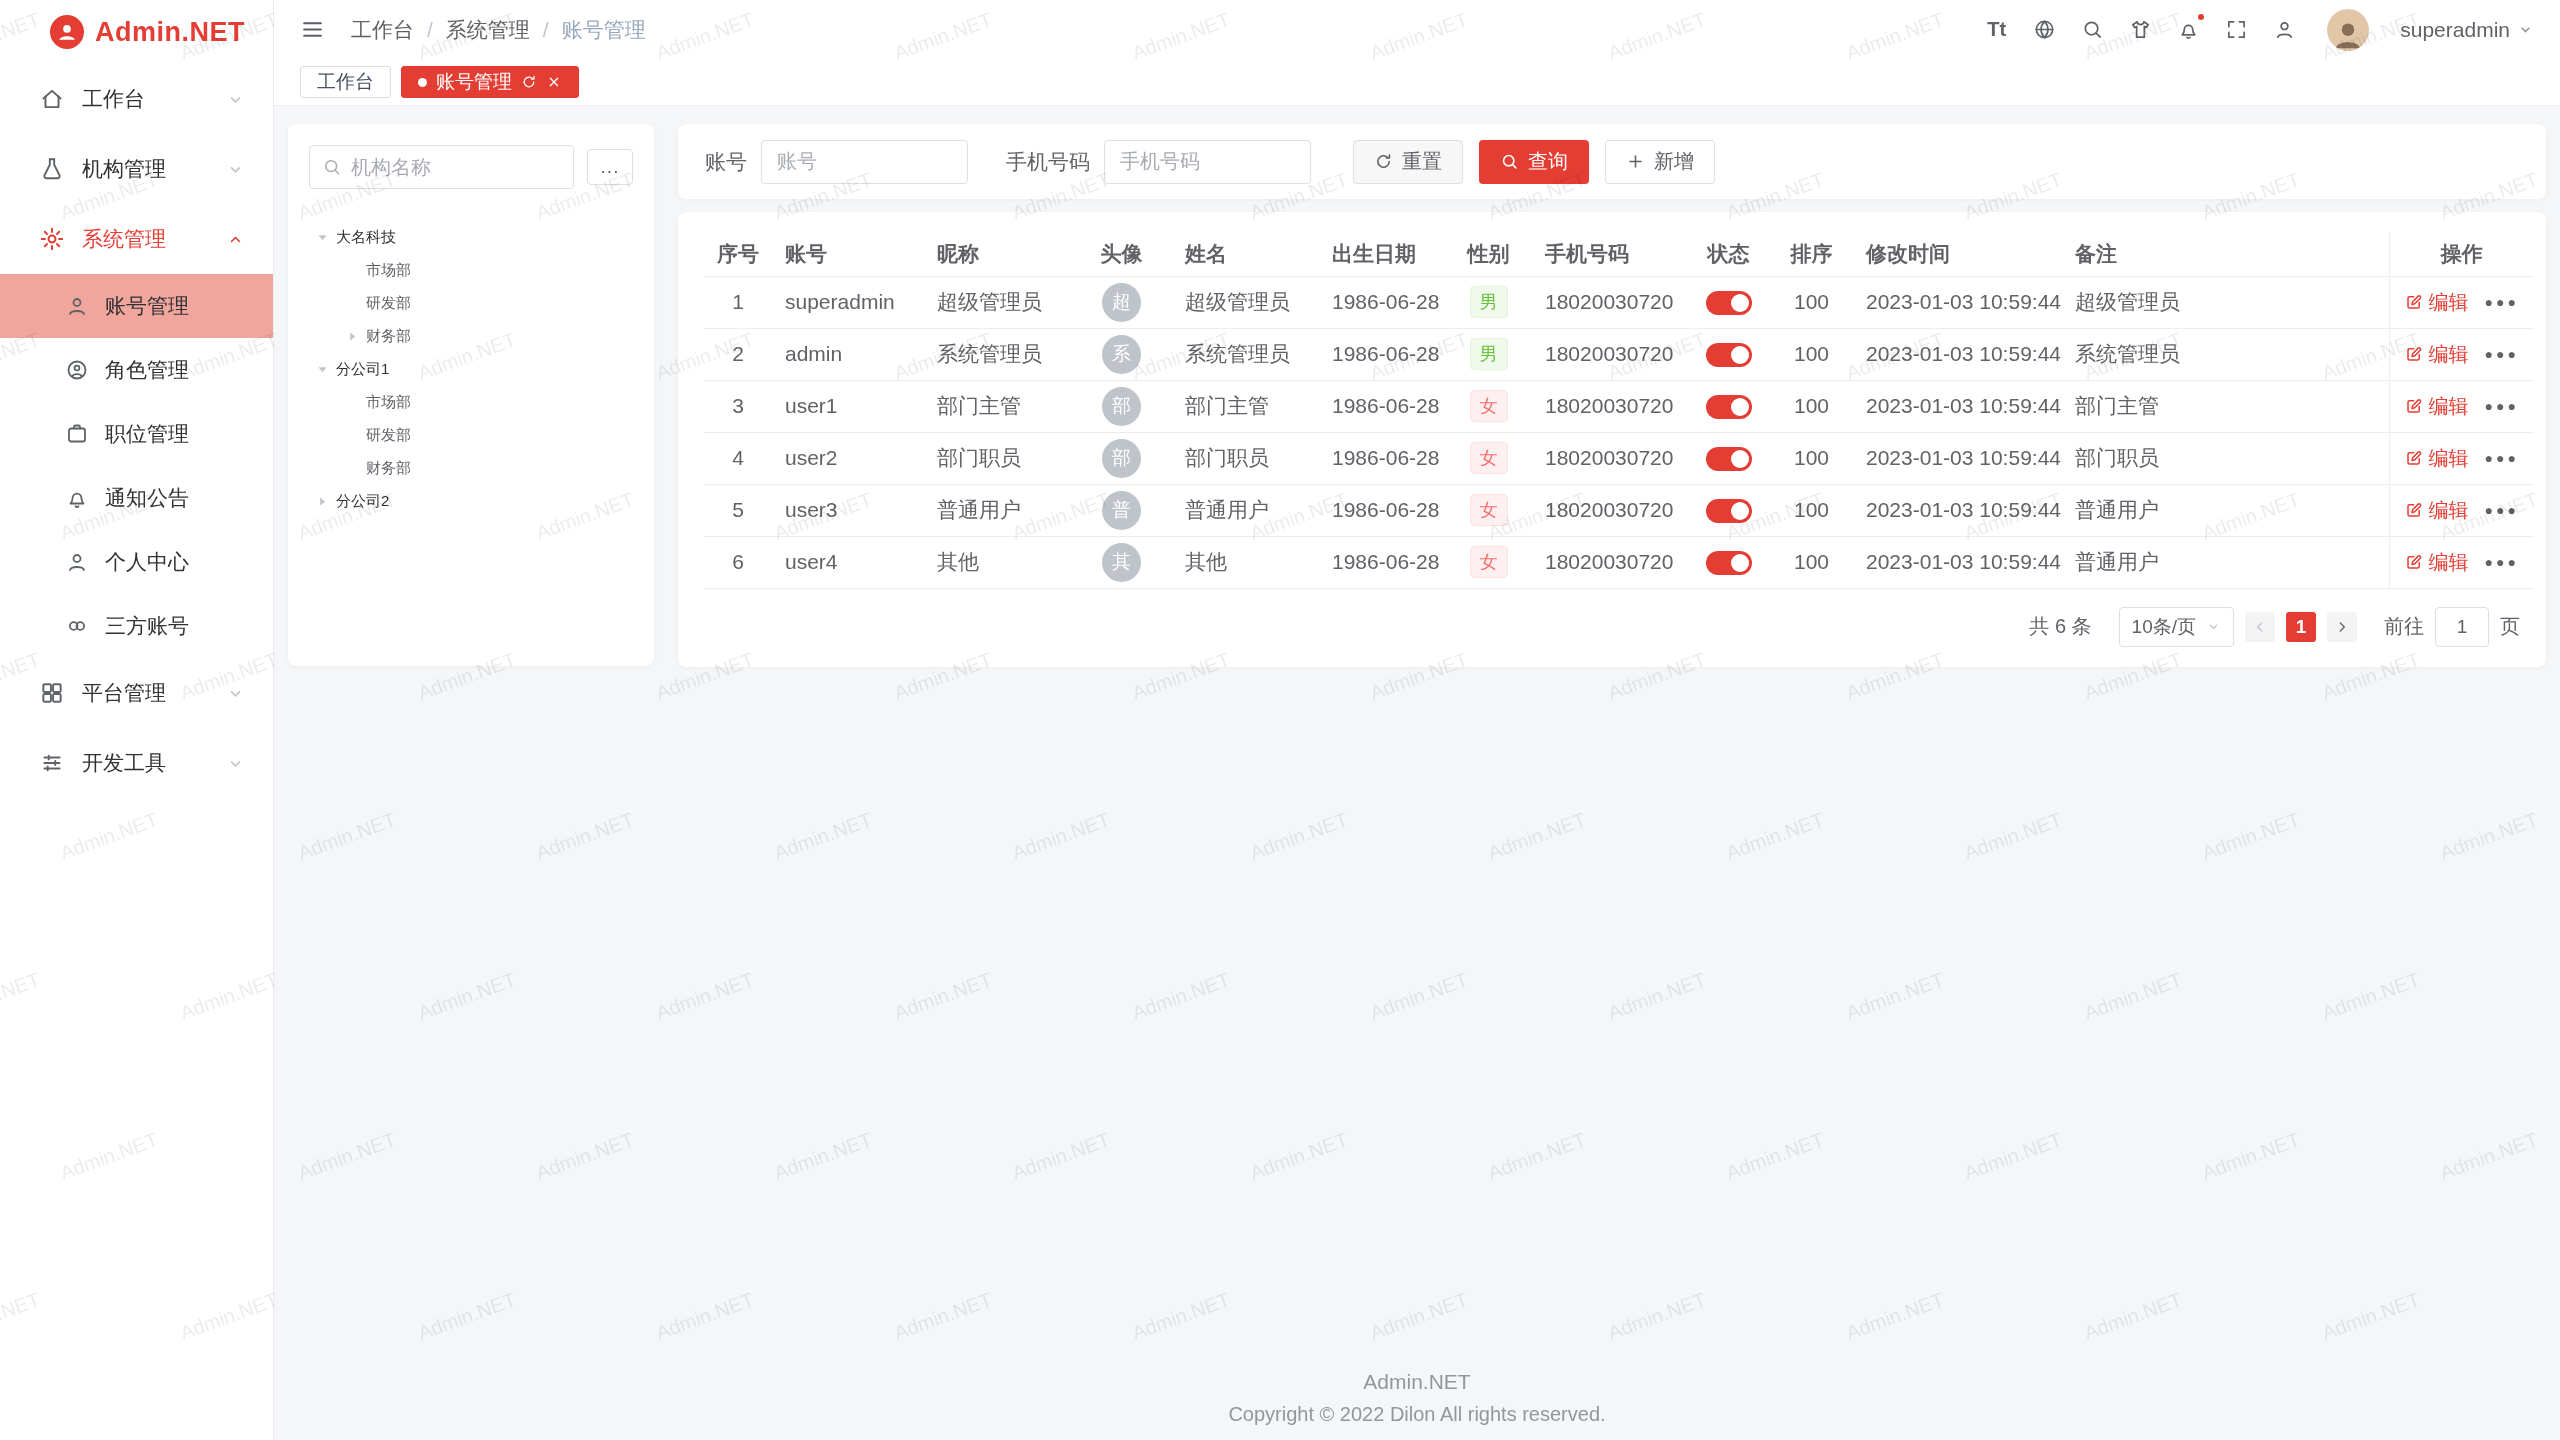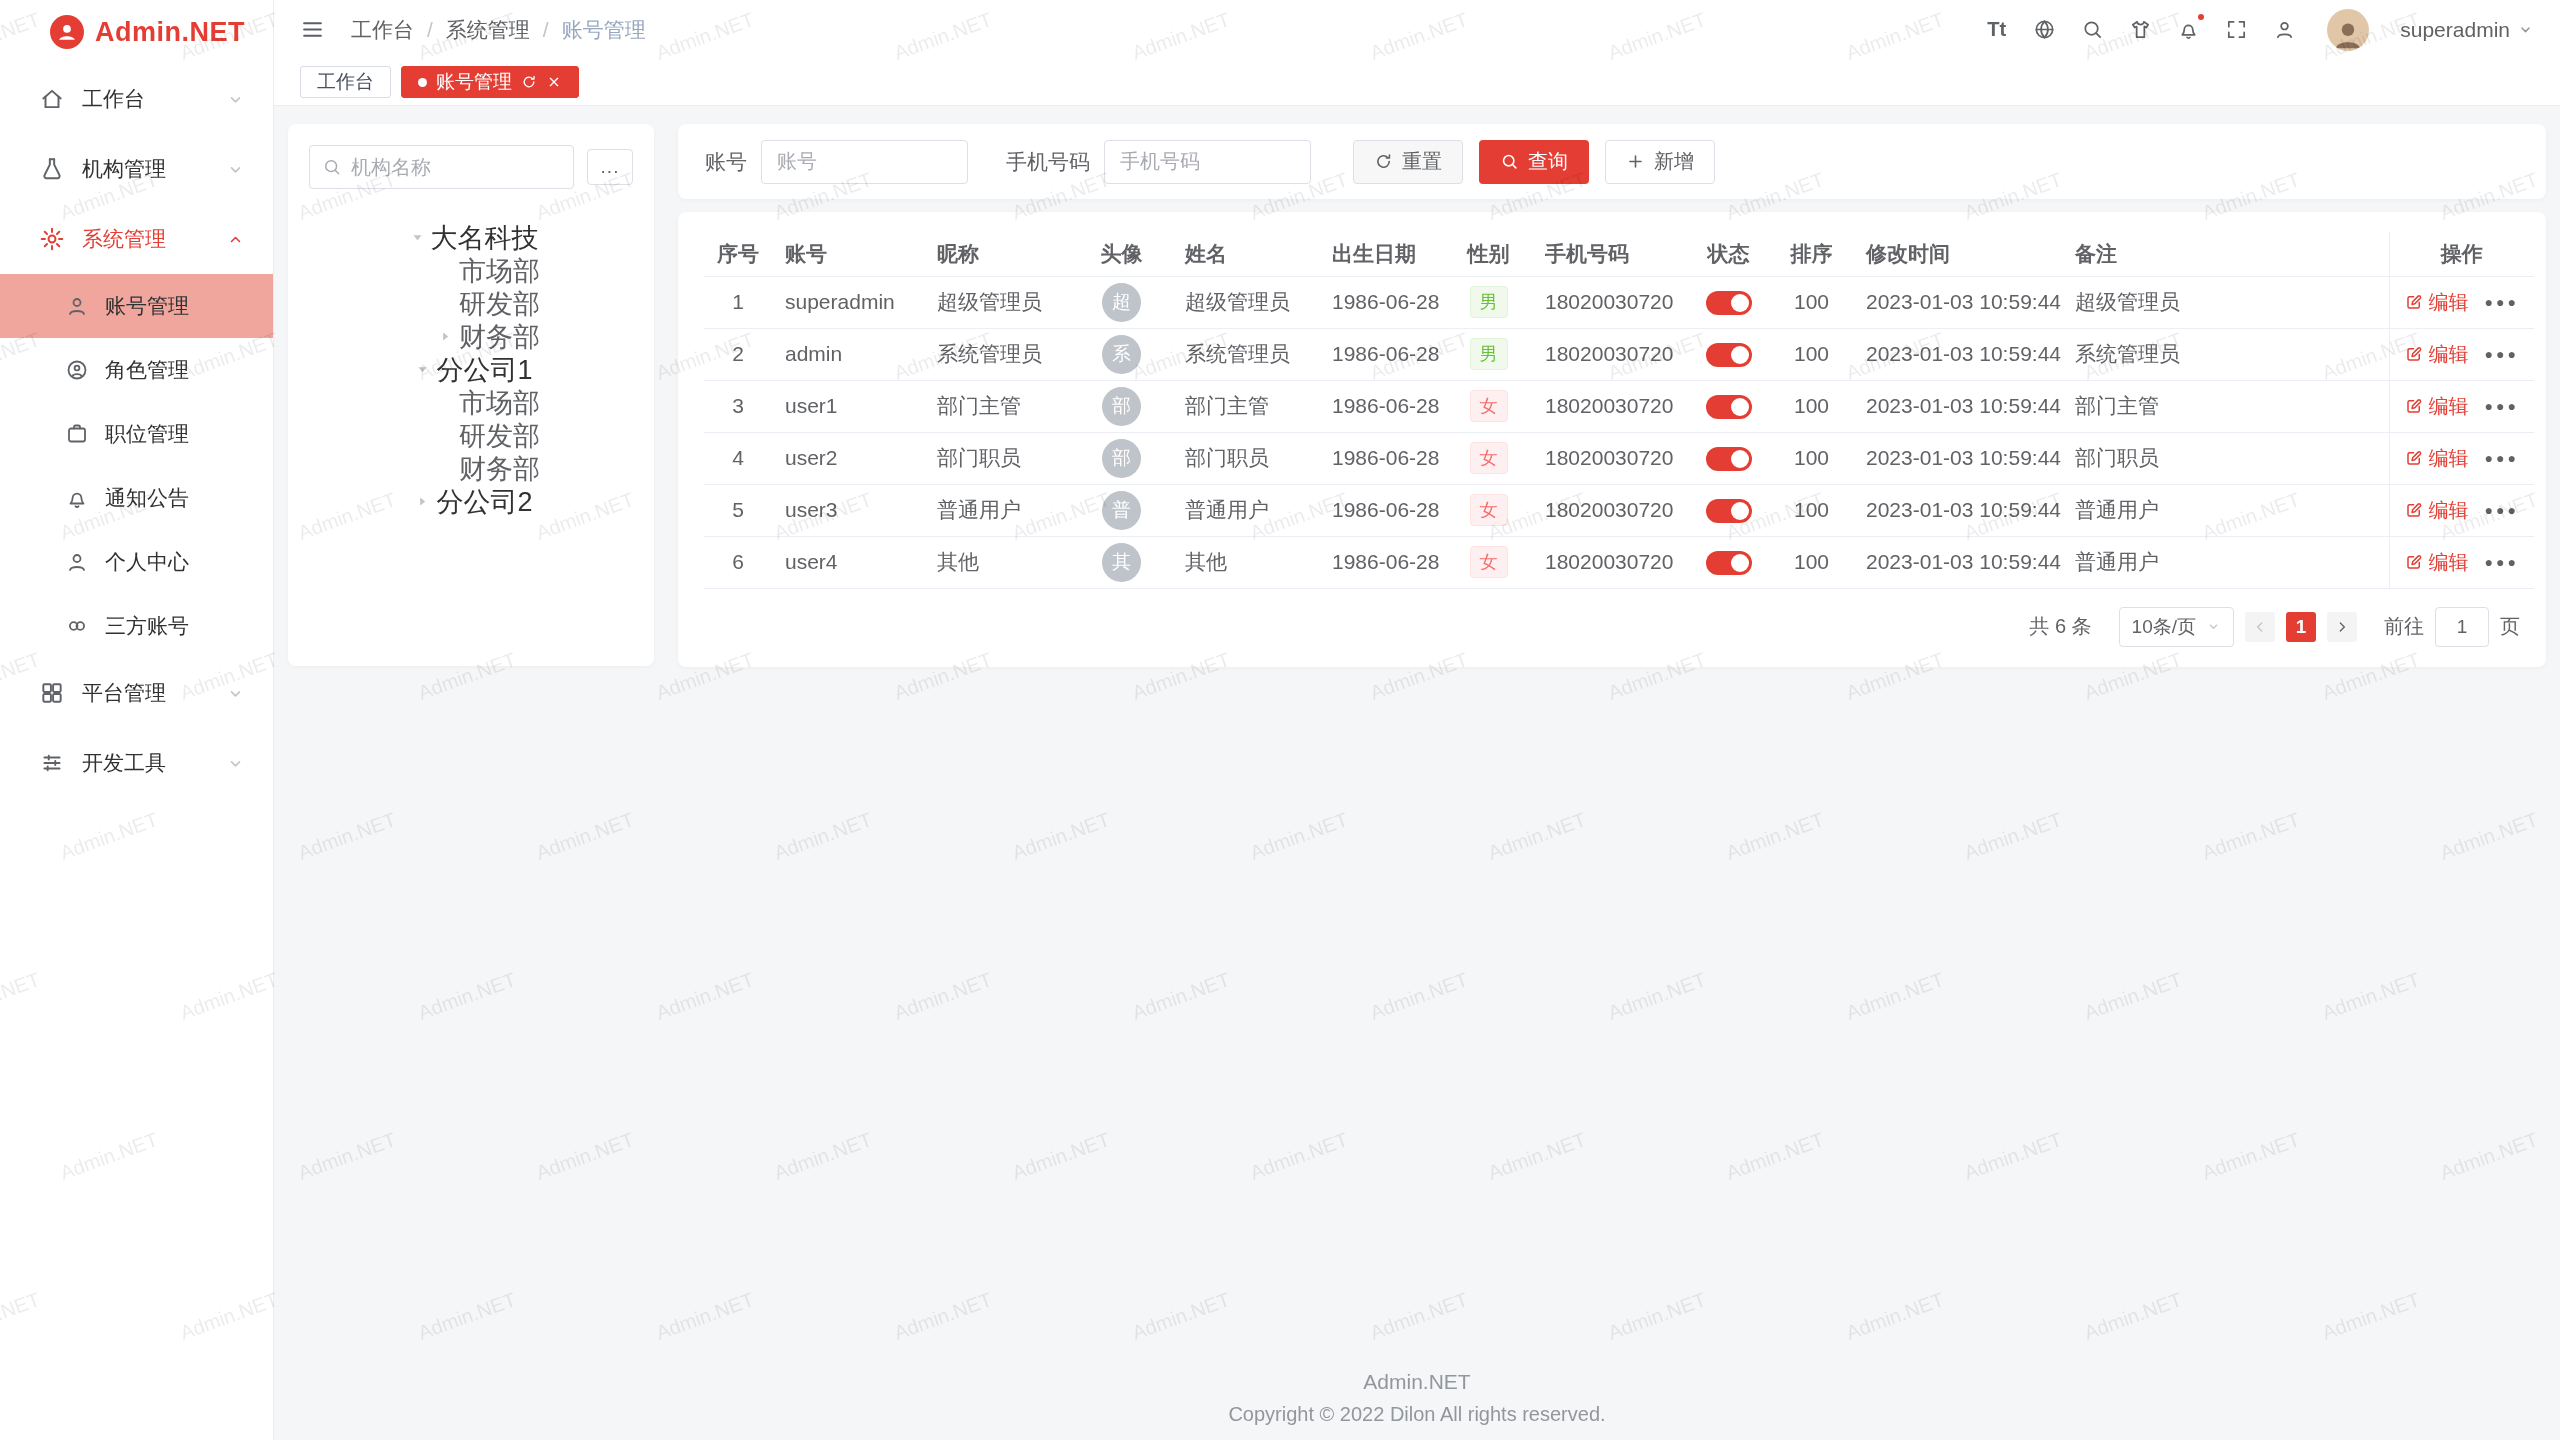--- a/index.html
+++ b/index.html
@@ -70,21 +70,21 @@
     padding: 21px; box-shadow: 0 1px 4px rgba(0,0,0,.04); }
   .org-search-row { display: flex; gap: 13px; align-items: center; }
   .search-box { flex: 1; height: 44px; border: 1px solid #dcdfe6; border-radius: 4px;
     display: flex; align-items: center; padding: 0 12px; gap: 9px; color: #a8abb2; background: #fff; }
   .search-box svg { width: 20px; height: 20px; flex-shrink: 0; }
   .search-box input { border: 0; outline: 0; width: 100%; font-size: 20px; color: #606266; font-family: inherit; }
   .search-box input::placeholder { color: #a8abb2; }
   .more-btn { width: 46px; height: 36px; border: 1px solid #dcdfe6; border-radius: 4px; background: #fff;
     color: #606266; font-size: 19px; letter-spacing: 1px; cursor: pointer; font-family: inherit; }
   #tree { margin-top: 32px; }
-  .tree-row { height: 33px; display: flex; align-items: center; font-size: 27px; color: #303133; cursor: pointer; justify-content: center; }
+  .tree-row { height: 33px; display: flex; align-items: center; font-size: 15px; color: #303133; cursor: pointer; }
   .tree-row.lvl1 { padding-left: 30px; color: #606266; }
   .tree-row .caret { width: 27px; display: flex; justify-content: center; color: #c0c4cc; }
   .tree-row .caret svg { width: 15px; height: 15px; }
   .tree-row .caret.open svg { transform: rotate(90deg); }
 
   
   .right-col { flex: 1; display: flex; flex-direction: column; gap: 13px; min-width: 0; }
   .filter-card { background: #fff; border-radius: 8px; height: 75px; display: flex; align-items: center;
     padding: 0 27px; box-shadow: 0 1px 4px rgba(0,0,0,.04); }
   .filter-card label { font-size: 21px; color: #606266; margin-right: 14px; }

